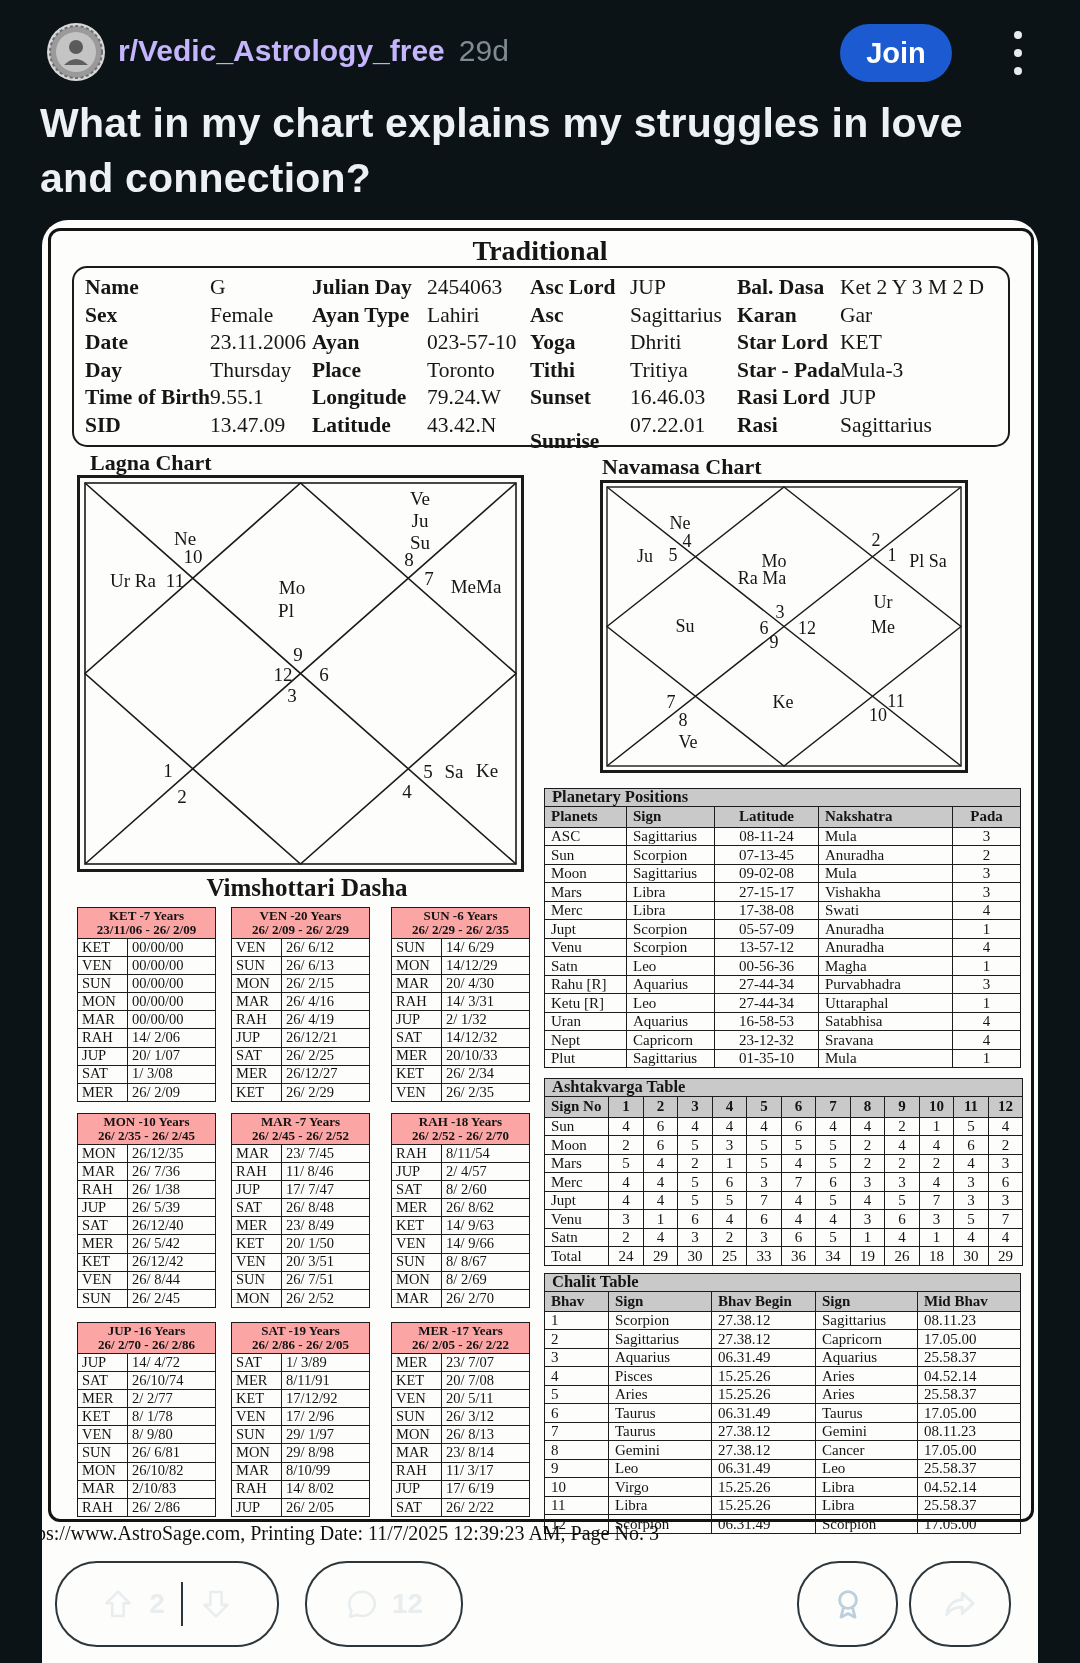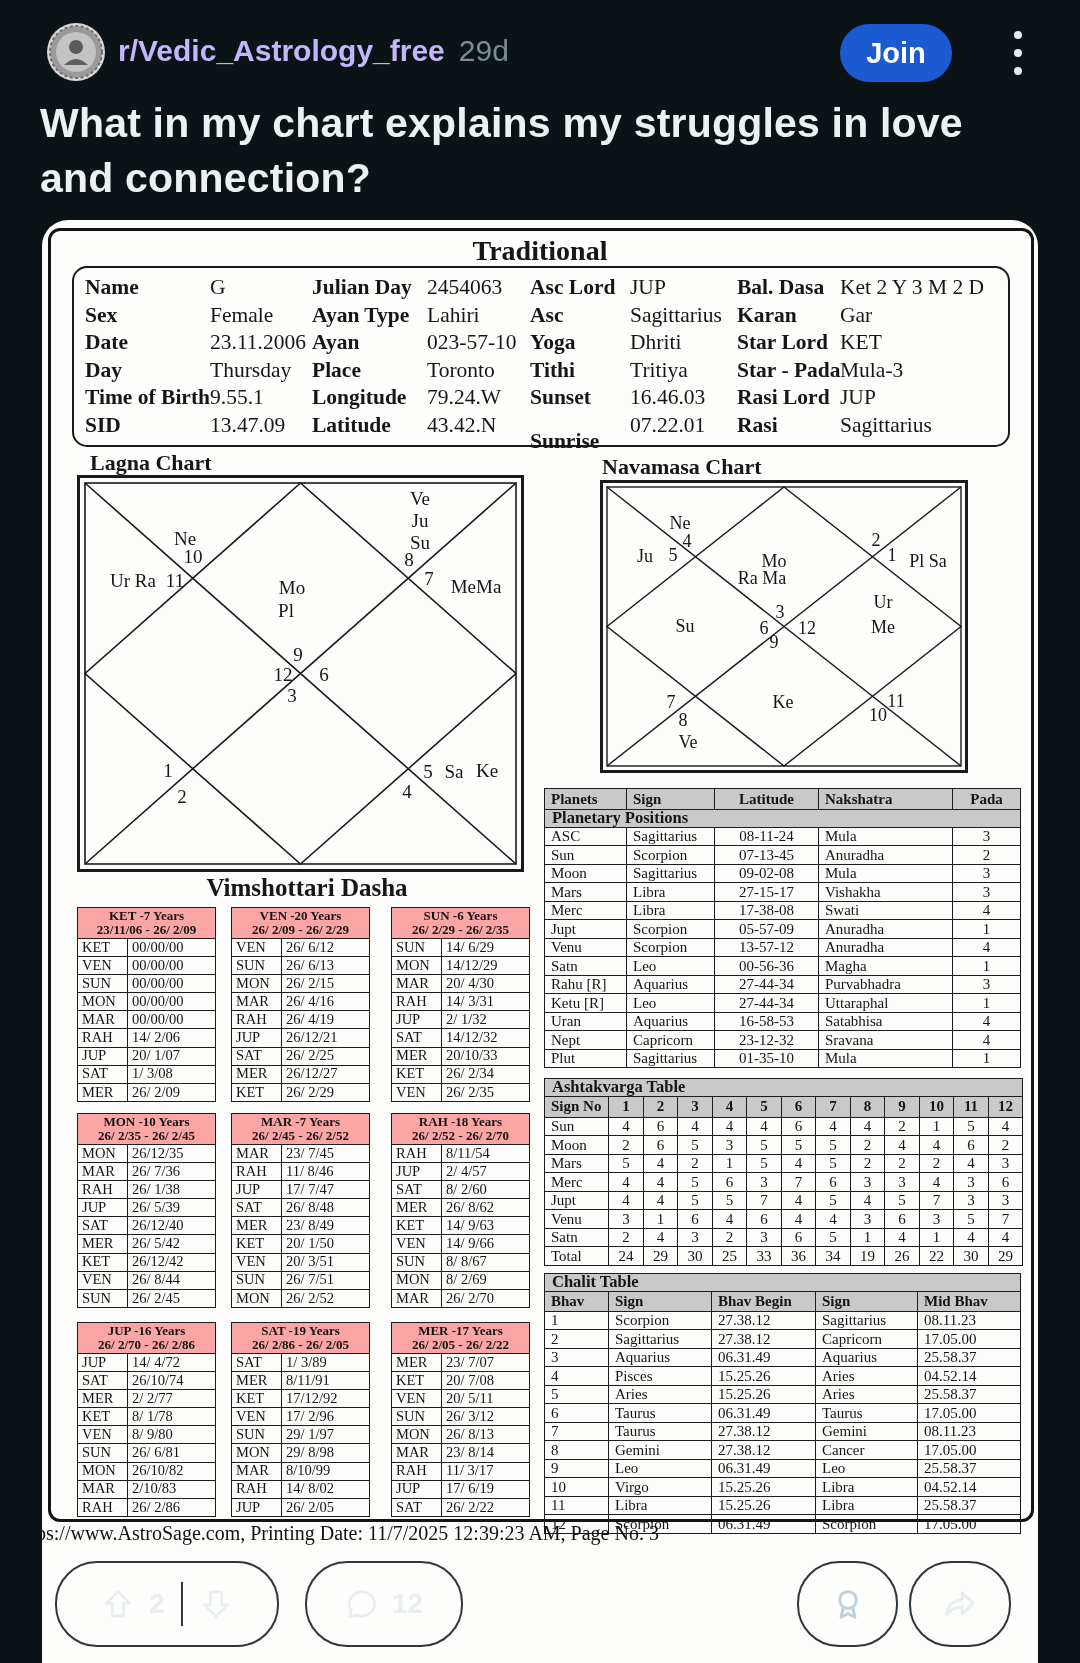--- a/index.html
+++ b/index.html
@@ -662,28 +662,28 @@
     <table class="scan-tbl" id="planetary-tbl" style="left:502px;top:568px;width:476px;">
         <colgroup>
           <col style="width: 82px;">
           <col style="width: 88px;">
           <col style="width: 104px;">
           <col style="width: 134px;">
           <col style="width: 68px;">
         </colgroup>
         <tbody>
           <tr>
+            <td colspan="5" class="tbar">Planetary Positions</td>
+          </tr>
+          <tr>
             <th>Planets</th>
             <th>Sign</th>
             <th class="c">Latitude</th>
             <th>Nakshatra</th>
             <th class="c">Pada</th>
-          </tr>
-          <tr>
-            <td colspan="5" class="tbar">Planetary Positions</td>
           </tr>
           <tr>
             <td>ASC</td>
             <td>Sagittarius</td>
             <td class="c">08-11-24</td>
             <td>Mula</td>
             <td class="c">3</td>
           </tr>
           <tr>
             <td>Sun</td>
@@ -915,21 +915,21 @@
             <td>Total</td>
             <td class="c">24</td>
             <td class="c">29</td>
             <td class="c">30</td>
             <td class="c">25</td>
             <td class="c">33</td>
             <td class="c">36</td>
             <td class="c">34</td>
             <td class="c">19</td>
             <td class="c">26</td>
-            <td class="c">22</td>
+            <td class="c">18</td>
             <td class="c">30</td>
             <td class="c">29</td>
           </tr>
         </tbody>
       </table>
     <table class="scan-tbl" id="chalit-tbl" style="left:502px;top:1053px;width:476px;">
         <colgroup>
           <col style="width: 64px;">
           <col style="width: 103px;">
           <col style="width: 104px;">

